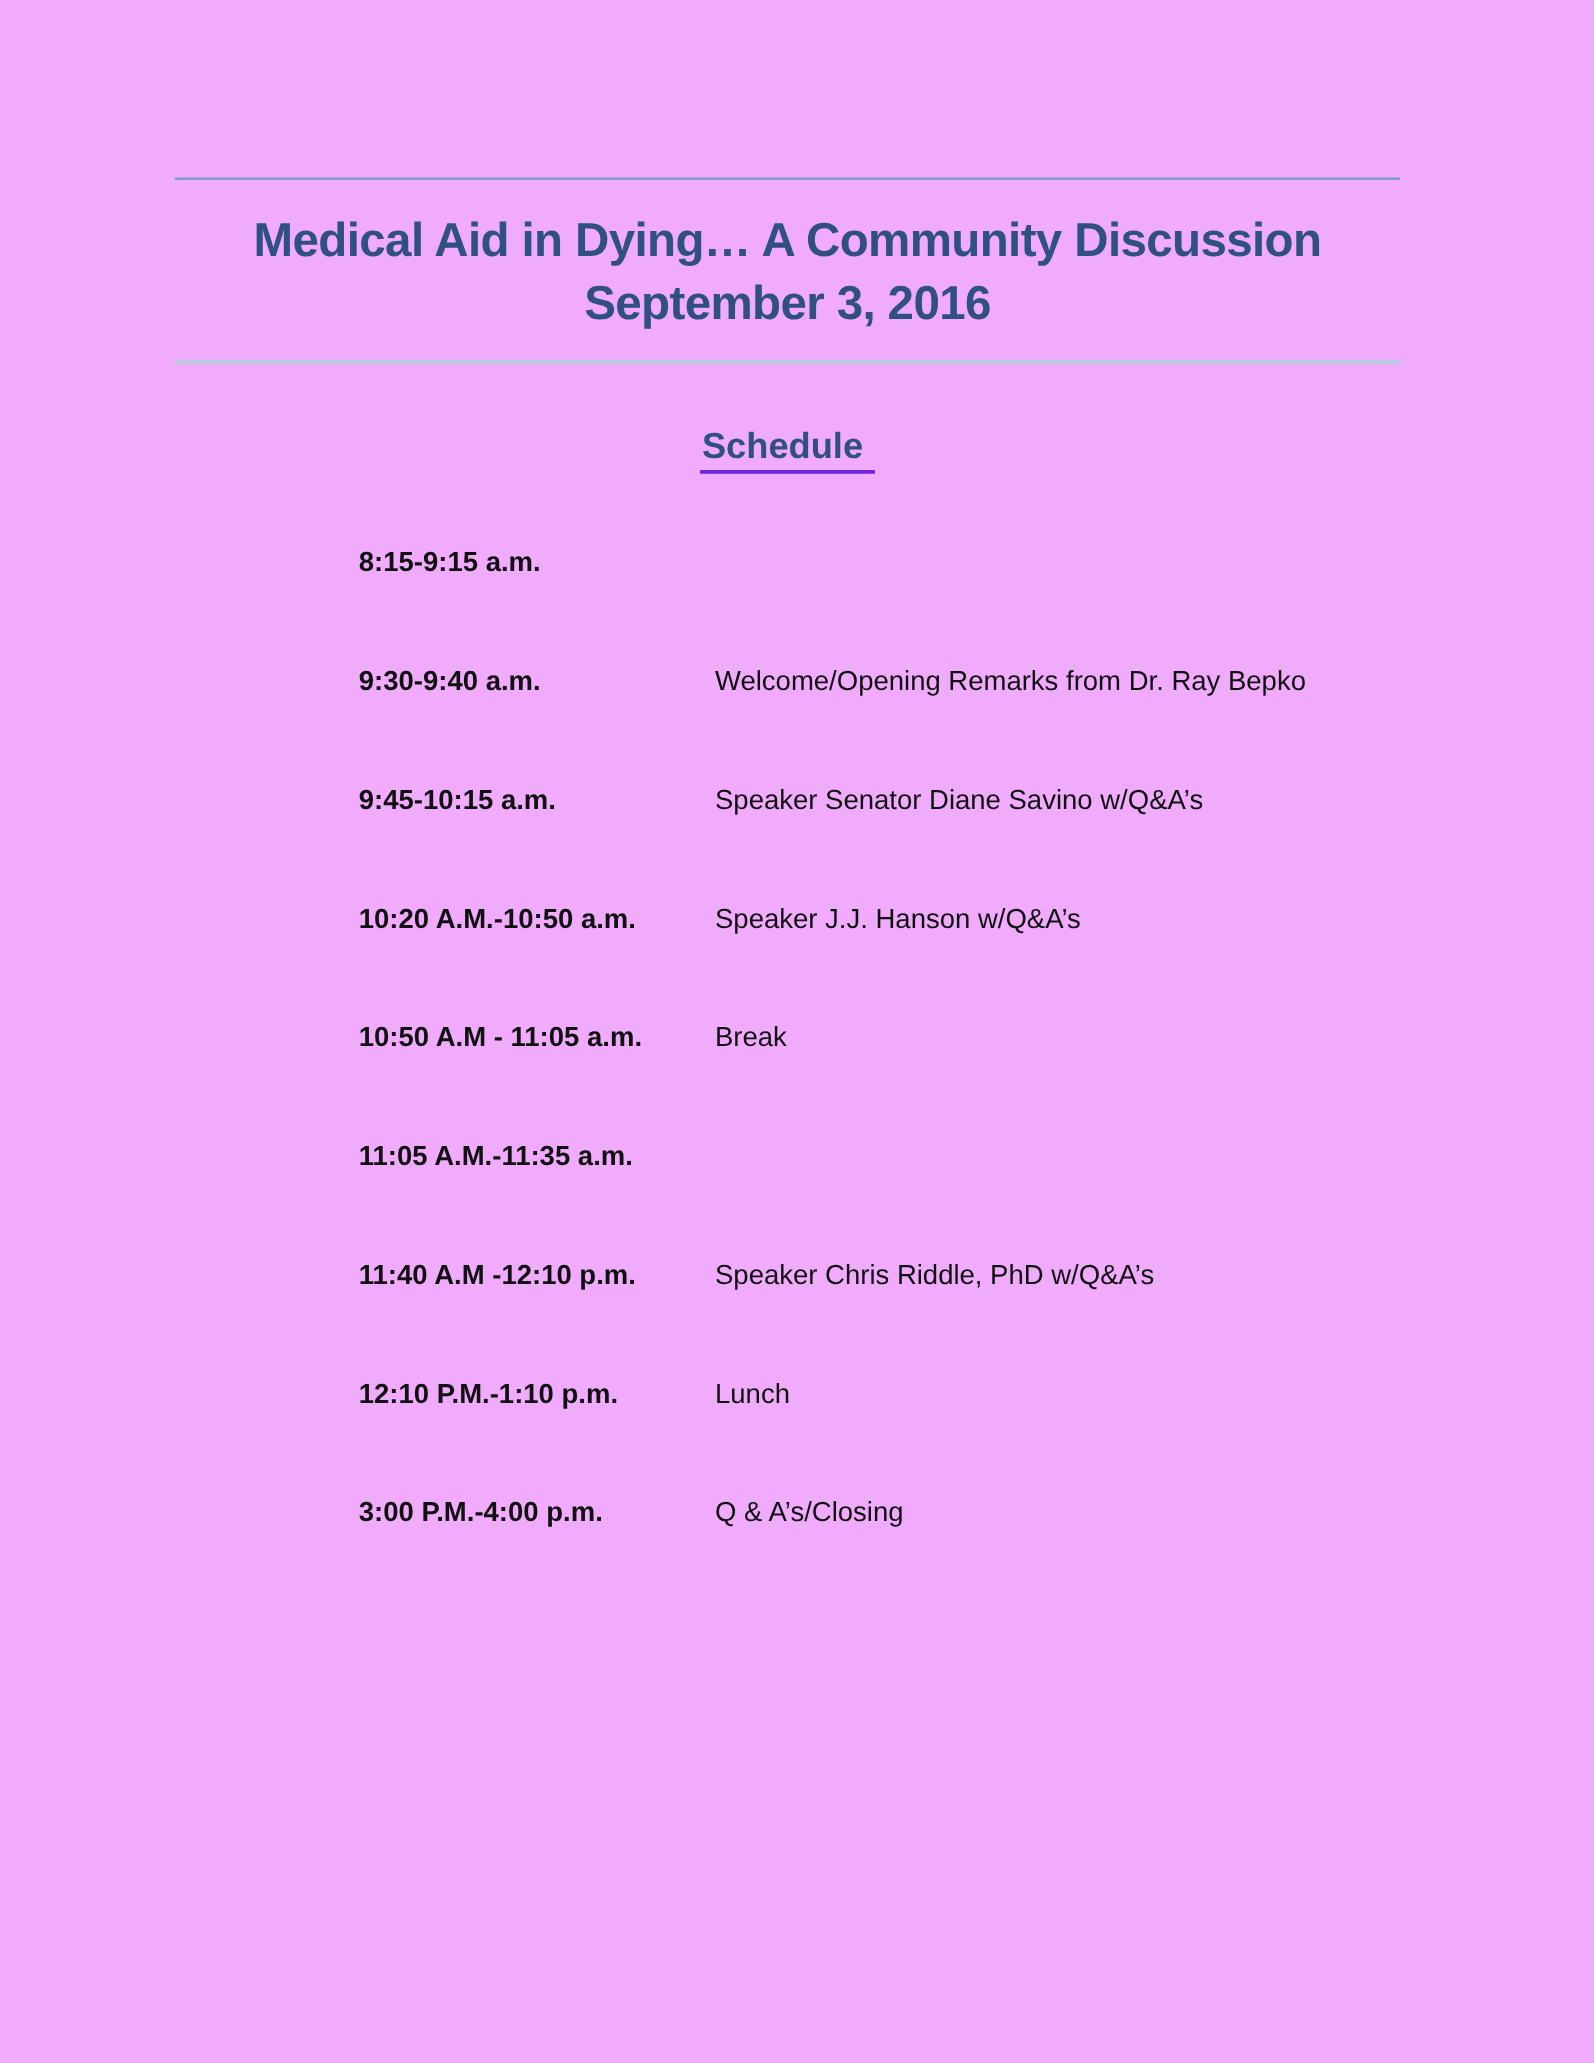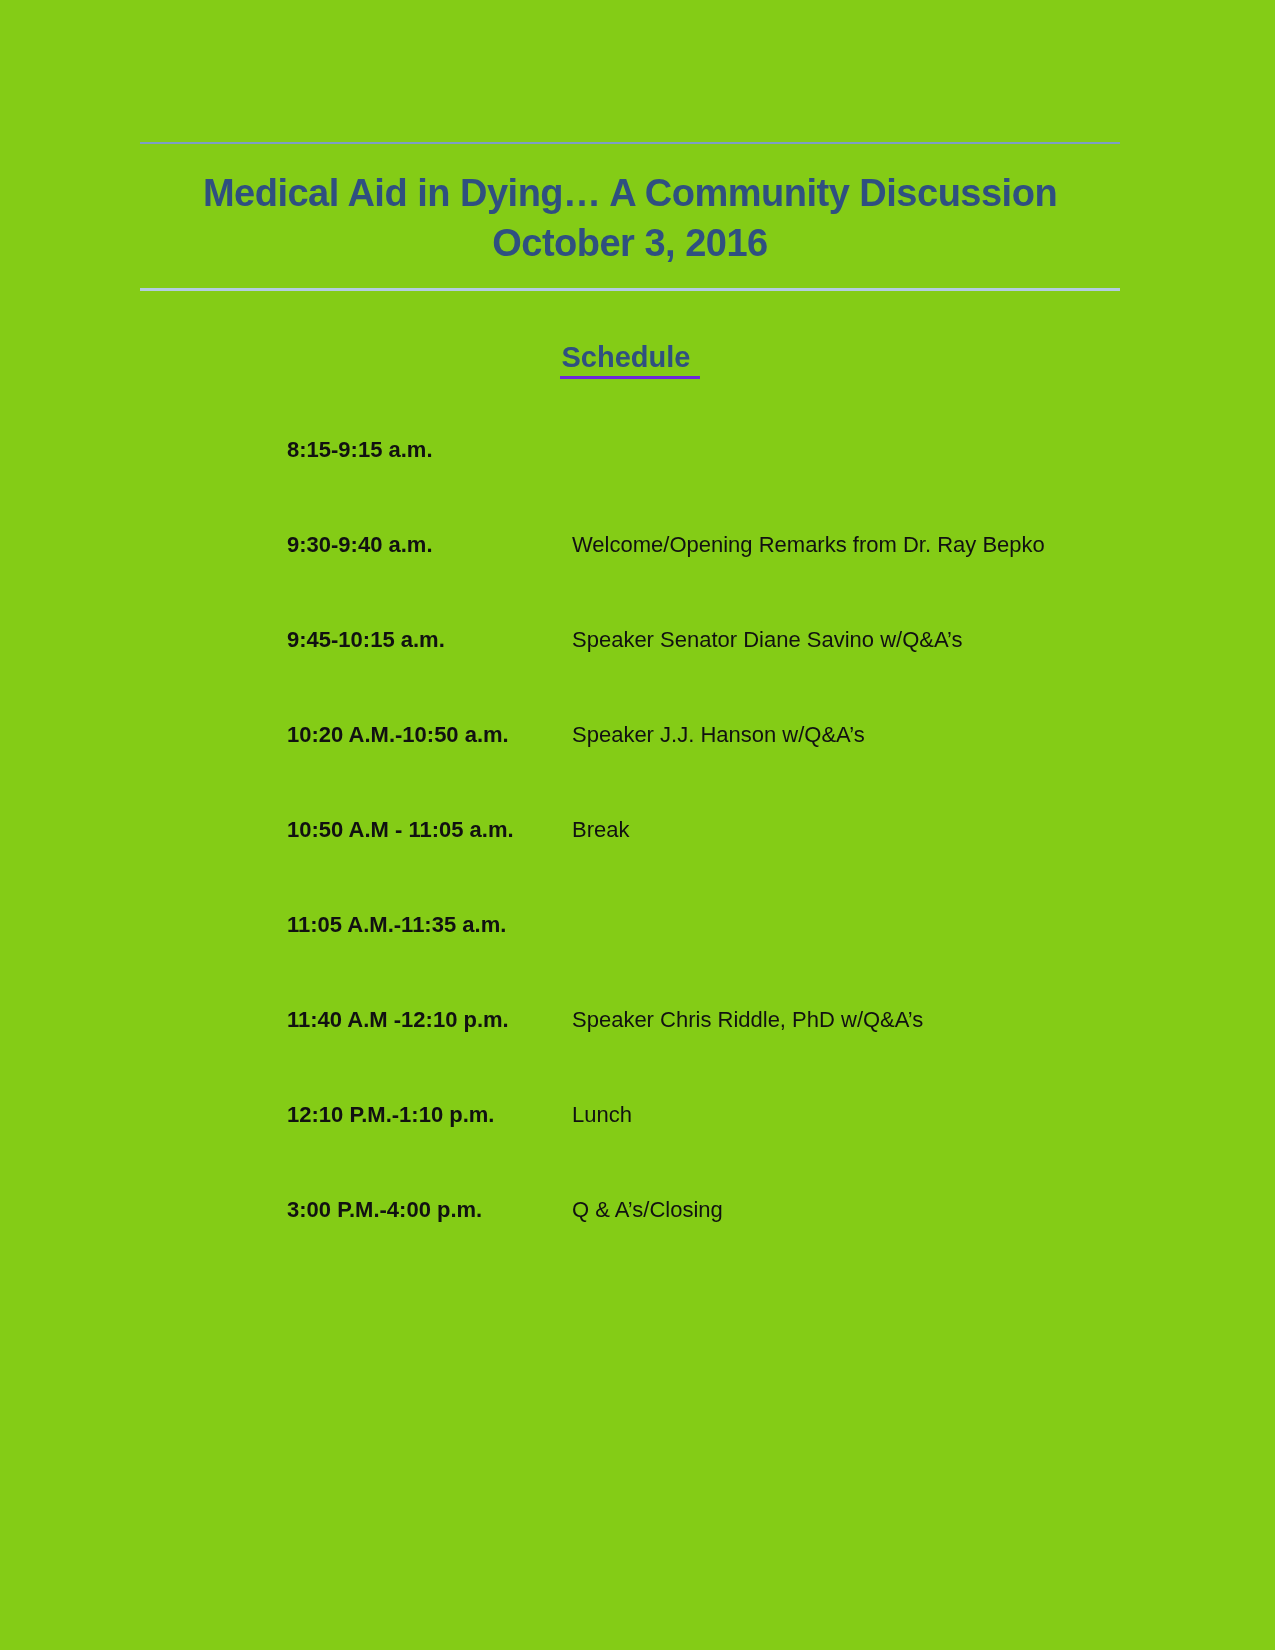--- a/index.html
+++ b/index.html
@@ -5,21 +5,21 @@
   html, body {
     margin: 0;
     padding: 0;
     background: #ffffff;
   }
   .page {
     position: relative;
     width: 1275px;
     height: 1650px;
     margin: 0 auto;
-    background: #84cc16;
+    background: #f0abfc;
     font-family: "Liberation Sans", sans-serif;
     color: #1a1a1a;
     overflow: hidden;
   }
   .content {
     margin: 0 140px;
     width: 980px;
   }
   .rule-top {
     margin-top: 142px;
@@ -88,21 +88,21 @@
 </head>
 <body>
 
 <div class="page">
   <div class="content">
 
     <hr class="rule-top">
 
     <div class="title-block">
       <div class="title-line">Medical Aid in Dying… A Community Discussion</div>
-      <div class="title-line">October 3, 2016</div>
+      <div class="title-line">September 3, 2016</div>
     </div>
 
     <hr class="rule-bottom">
 
     <div class="section-heading-wrap">
       <span class="section-heading">Schedule</span>
     </div>
 
     <div class="schedule">
 

